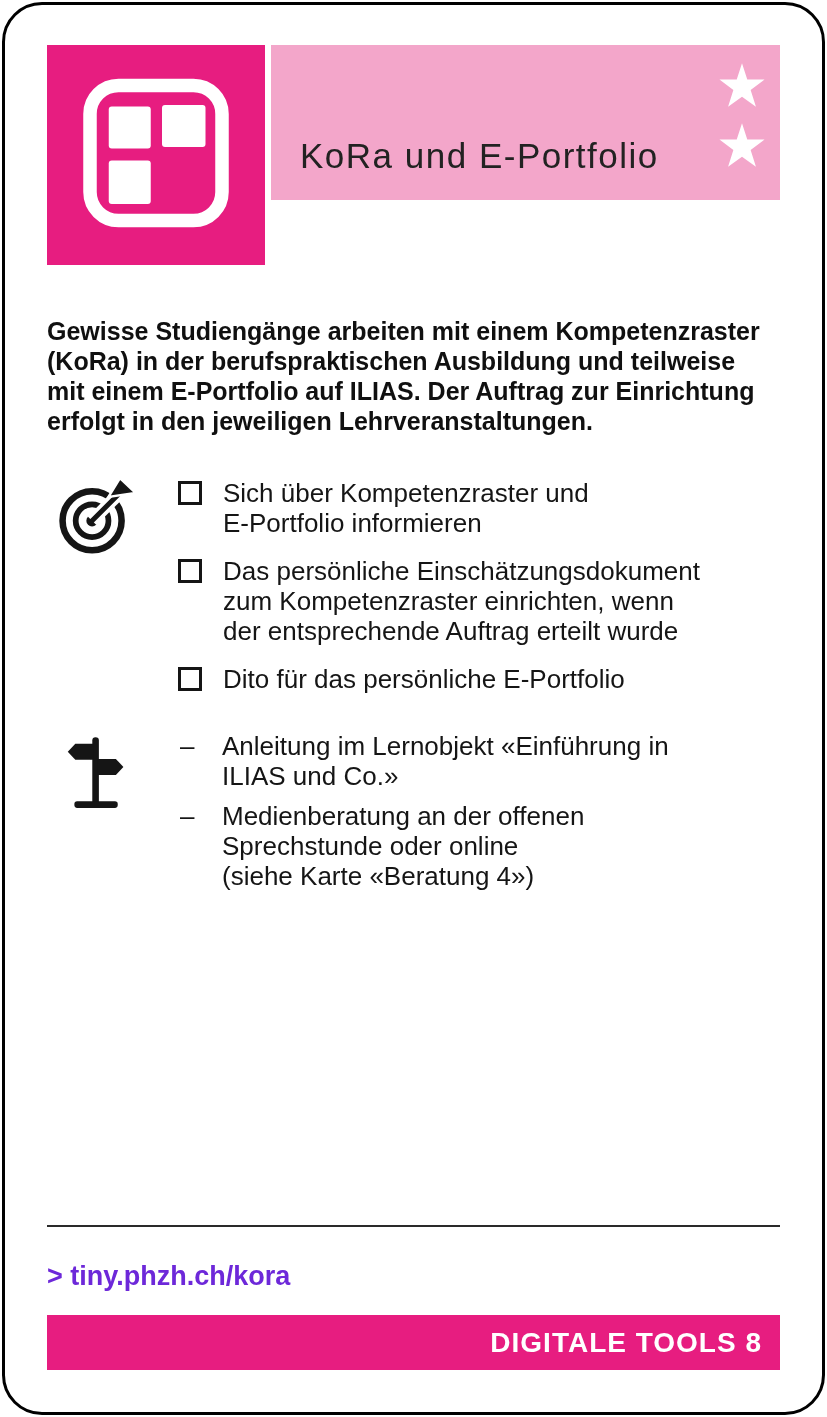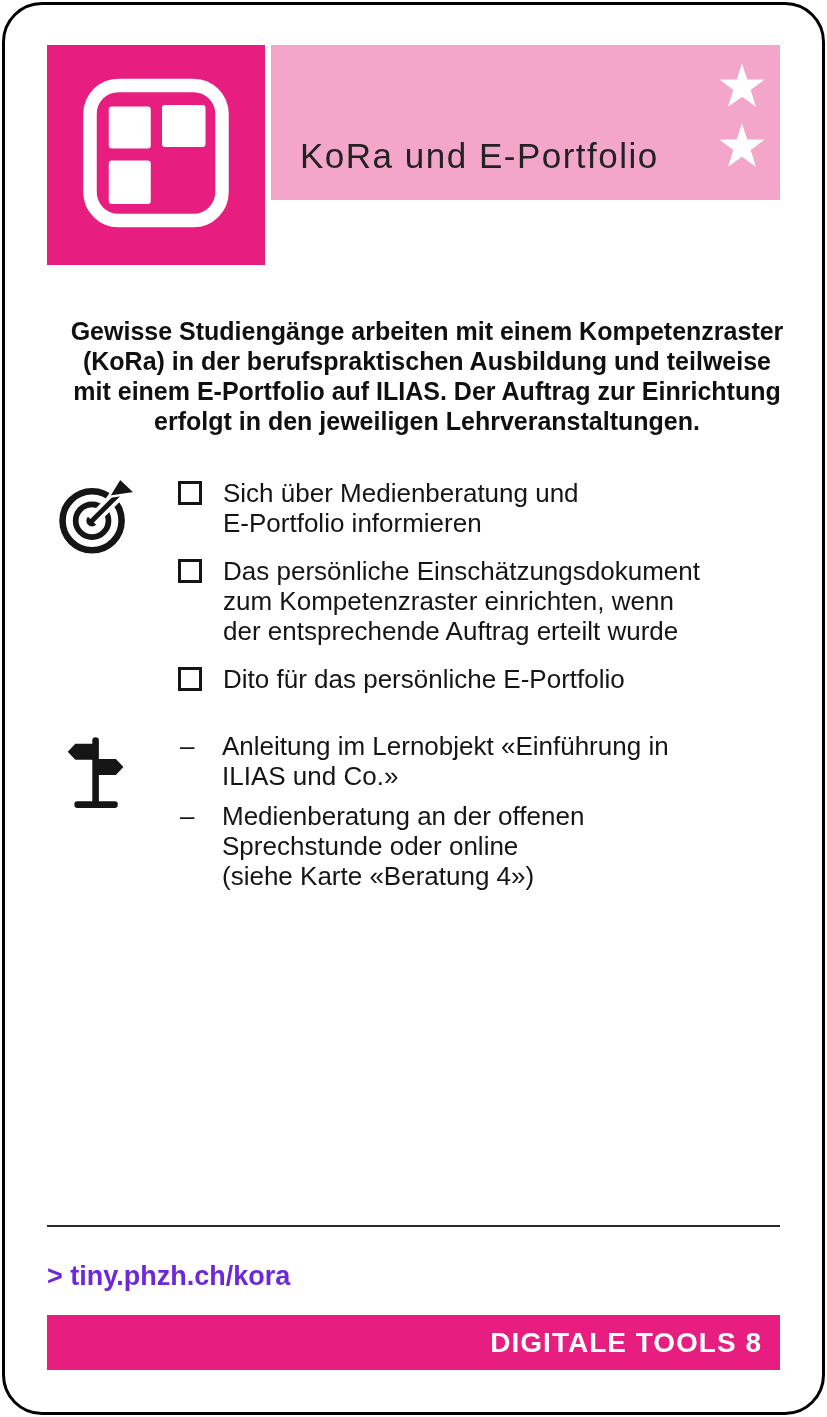--- a/index.html
+++ b/index.html
@@ -19,21 +19,21 @@
   }
   .banner{flex:1;margin-left:6px;background:var(--lightpink);position:relative;}
   .card-title{
     position:absolute;left:29px;bottom:24px;font-size:35px;font-weight:400;
     letter-spacing:1.5px;color:#222;white-space:nowrap;
   }
   .stars{position:absolute;top:17px;right:14px;display:flex;flex-direction:column;gap:10px;}
   
   .intro{
     position:absolute;left:47px;top:316px;width:760px;margin:0;
-    font-size:25px;font-weight:700;line-height:30px;white-space:pre-line;color:#101010;text-align:center;
+    font-size:25px;font-weight:700;line-height:30px;white-space:pre-line;color:#101010;
   }
   
   .icon-box{position:absolute;}
   .goal-items{position:absolute;left:178px;top:478px;width:600px;}
   .check-item{display:flex;margin-bottom:18px;}
   .checkbox{
     flex:0 0 auto;width:24px;height:24px;box-sizing:border-box;
     border:3px solid #151515;margin-top:3px;background:#fff;
   }
   .check-item .txt,.dash-item .txt{
@@ -104,21 +104,21 @@
       <circle cx="44" cy="57" r="20" fill="none" stroke="#151515" stroke-width="7"></circle>
       <circle cx="44" cy="57" r="7" fill="#151515"></circle>
       <line x1="44" y1="57" x2="78" y2="23" stroke="#ffffff" stroke-width="15"></line>
       <line x1="44" y1="57" x2="76" y2="25" stroke="#151515" stroke-width="6" stroke-linecap="round"></line>
       <polygon points="64,28 78,5 97,23" fill="#151515" stroke="#ffffff" stroke-width="3"></polygon>
     </svg>
   </div>
   <div class="goal-items">
     <div class="check-item">
       <span class="checkbox"></span>
-      <span class="txt">Sich über Medienberatung und
+      <span class="txt">Sich über Kompetenzraster und
 E-Portfolio informieren</span>
     </div>
     <div class="check-item">
       <span class="checkbox"></span>
       <span class="txt">Das persönliche Einschätzungsdokument
 zum Kompetenzraster einrichten, wenn
 der entsprechende Auftrag erteilt wurde</span>
     </div>
     <div class="check-item">
       <span class="checkbox"></span>

